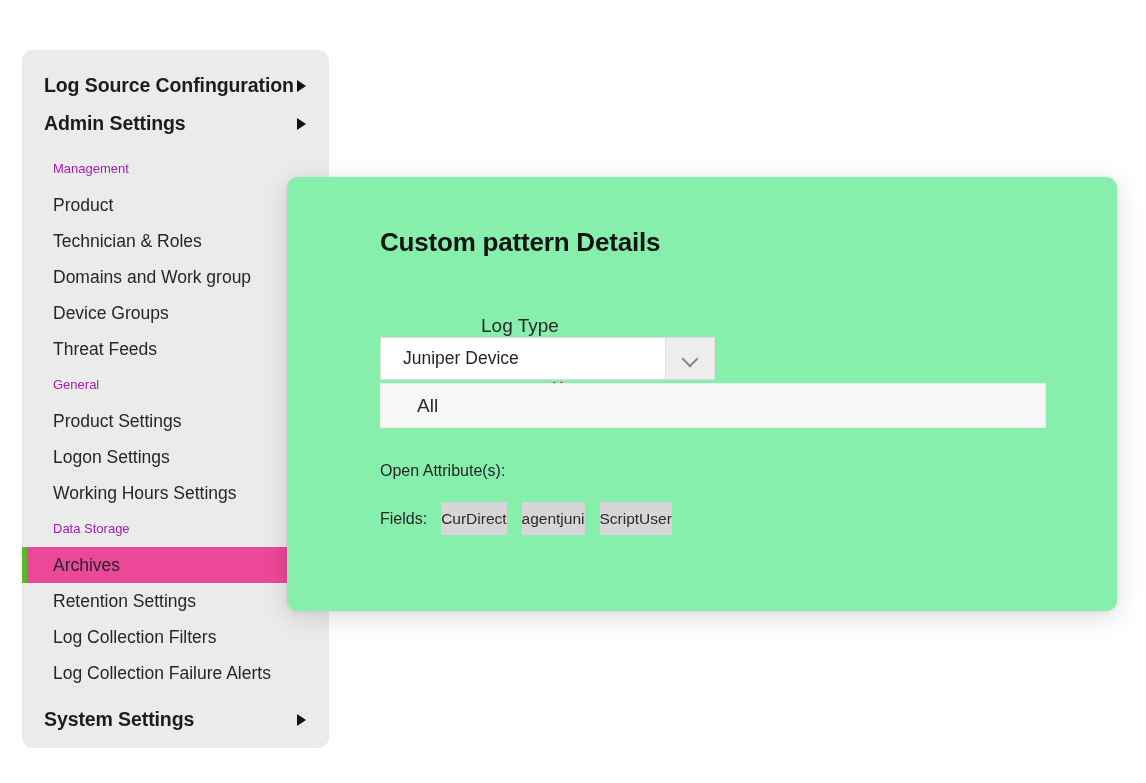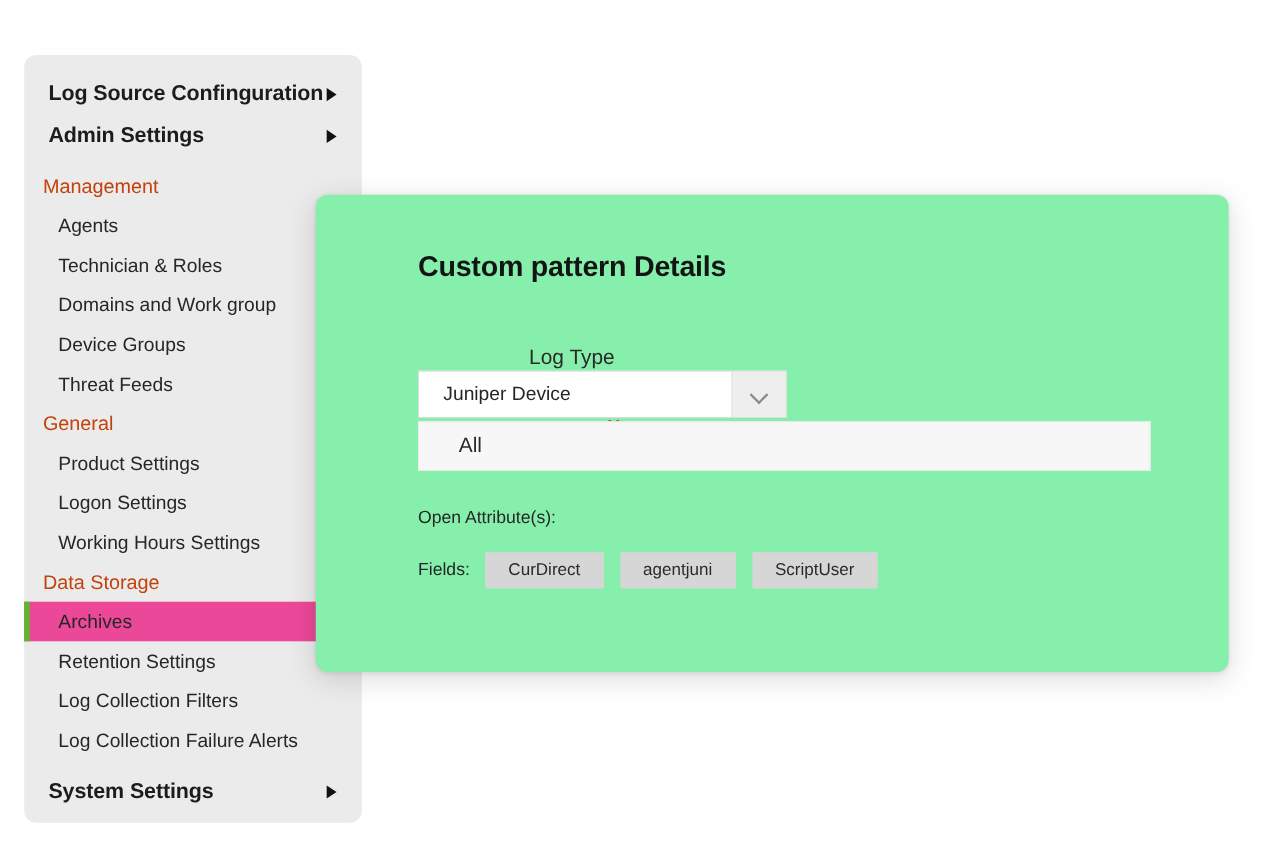--- a/index.html
+++ b/index.html
@@ -47,25 +47,25 @@
   .caret {
     width: 0;
     height: 0;
     border-left: 9px solid #111111;
     border-top: 6.5px solid transparent;
     border-bottom: 6.5px solid transparent;
     flex: 0 0 auto;
     margin-right: 1px;
   }
   .nav-section {
-    padding: 0 0 0 17px;
+    padding: 0 0 0 31px;
     height: 36px;
     line-height: 36px;
-    font-size: 18px;
-    color: #c2410c;
+    font-size: 13px;
+    color: #a21caf;
     font-weight: normal;
   }
   .nav-section.first-section { margin-top: 9px; }
   .nav-item {
     position: relative;
     padding: 0 0 0 31px;
     height: 36px;
     line-height: 36px;
     font-size: 17.5px;
     color: #262626;
@@ -203,42 +203,42 @@
     color: #262626;
     margin-right: 14px;
   }
   .chip {
     background: #d6d6d6;
     color: #2a2a2a;
     font-size: 15.5px;
     height: 33px;
     display: flex;
     align-items: center;
-    padding: 0 21px;
+    padding: 0 0;
     margin-right: 15px;
     white-space: nowrap;
   }
 </style>
 </head>
 <body>
 
 <div id="sidebar">
 
   <div class="nav-top first">
     <span>Log Source Confinguration</span>
     <span class="caret"></span>
   </div>
 
   <div class="nav-top second">
     <span>Admin Settings</span>
     <span class="caret"></span>
   </div>
 
   <div class="nav-section first-section">Management</div>
-  <div class="nav-item">Agents</div>
+  <div class="nav-item">Product</div>
   <div class="nav-item">Technician &amp; Roles</div>
   <div class="nav-item">Domains and Work group</div>
   <div class="nav-item">Device Groups</div>
   <div class="nav-item">Threat Feeds</div>
 
   <div class="nav-section">General</div>
   <div class="nav-item">Product Settings</div>
   <div class="nav-item">Logon Settings</div>
   <div class="nav-item">Working Hours Settings</div>
 

